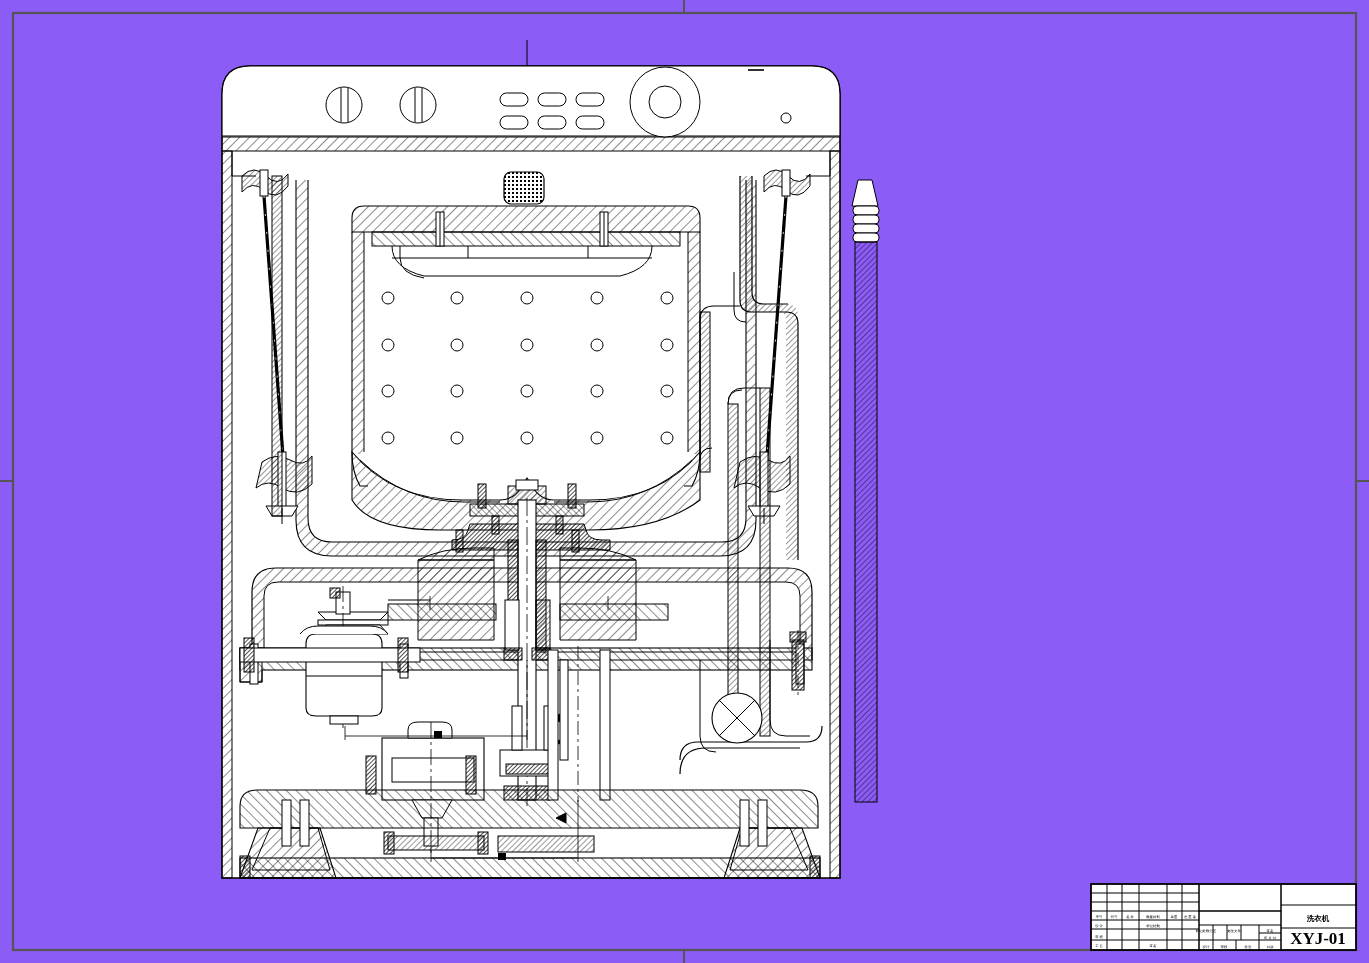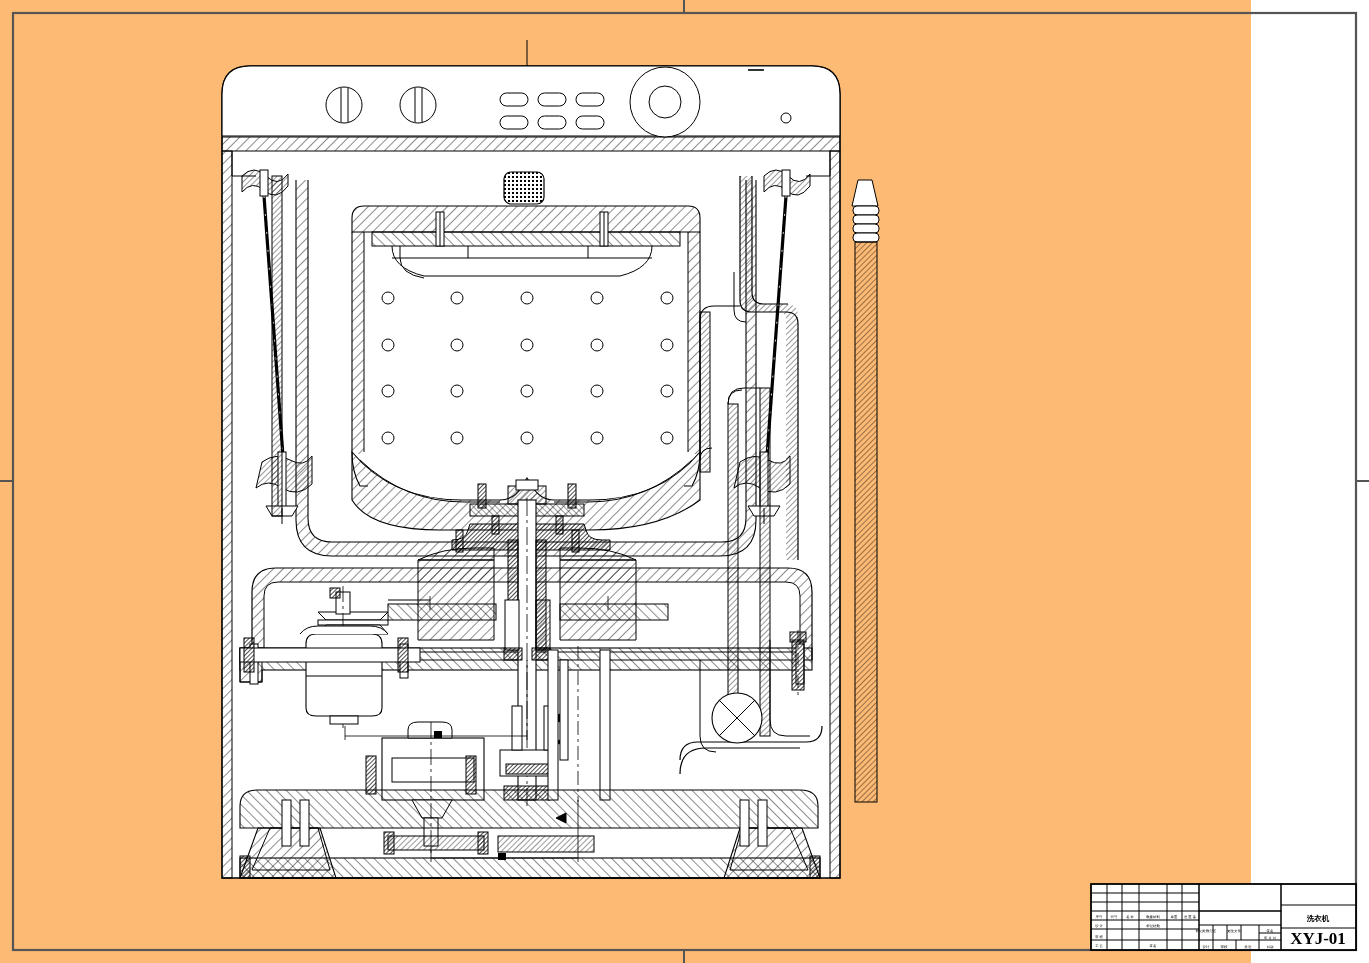--- a/index.html
+++ b/index.html
@@ -1,18 +1,18 @@
 <!DOCTYPE html>
 <html><head>
 <meta charset="utf-8">
 <style>
   html,body{margin:0;padding:0;background:#ffffff;}
   body{width:1369px;height:963px;overflow:hidden;
        font-family:"Liberation Sans", sans-serif;}
-  #sheet{position:relative;width:1251px;height:963px;background:#fdba74;}
+  #sheet{position:relative;width:1369px;height:963px;background:#8b5cf6;}
   svg{display:block;}
   .tb-title{font-family:"Liberation Serif", serif;font-weight:bold;}
 </style>
 </head>
 <body>
 
 <div id="sheet">
 <svg width="1369" height="963" viewBox="0 0 1369 963">
   <defs>
 

